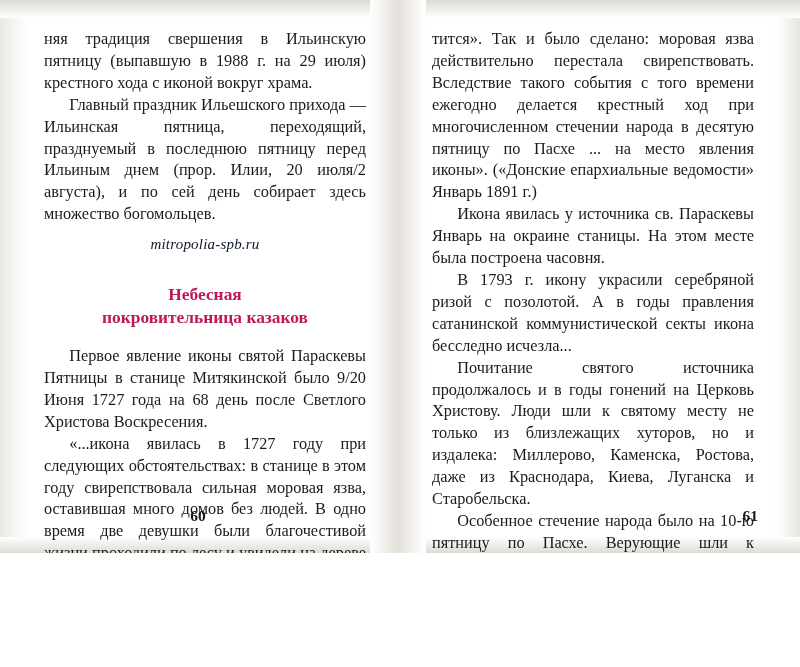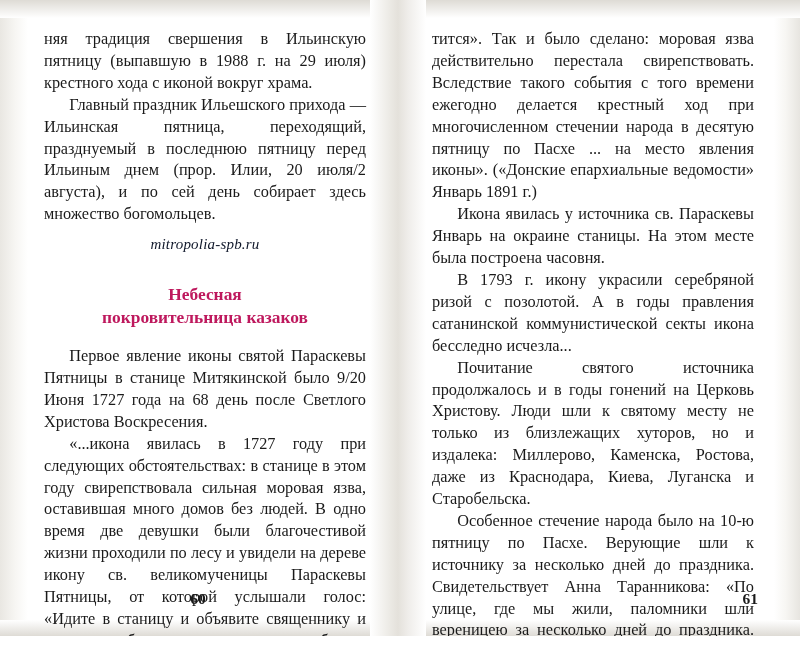--- a/index.html
+++ b/index.html
@@ -3,21 +3,21 @@
 <meta charset="utf-8">
 <style>
   html, body {
     margin: 0;
     padding: 0;
     background: #ffffff;
   }
   .page {
     position: relative;
     width: 800px;
-    height: 636px;
+    height: 553px;
     background: #ffffff;
     overflow: hidden;
     font-family: "Liberation Serif", "DejaVu Serif", serif;
     color: #1a1a1a;
   }
   
   .scan-left-edge {
     position: absolute;
     left: 0; top: 0;
     width: 28px; height: 667px;

